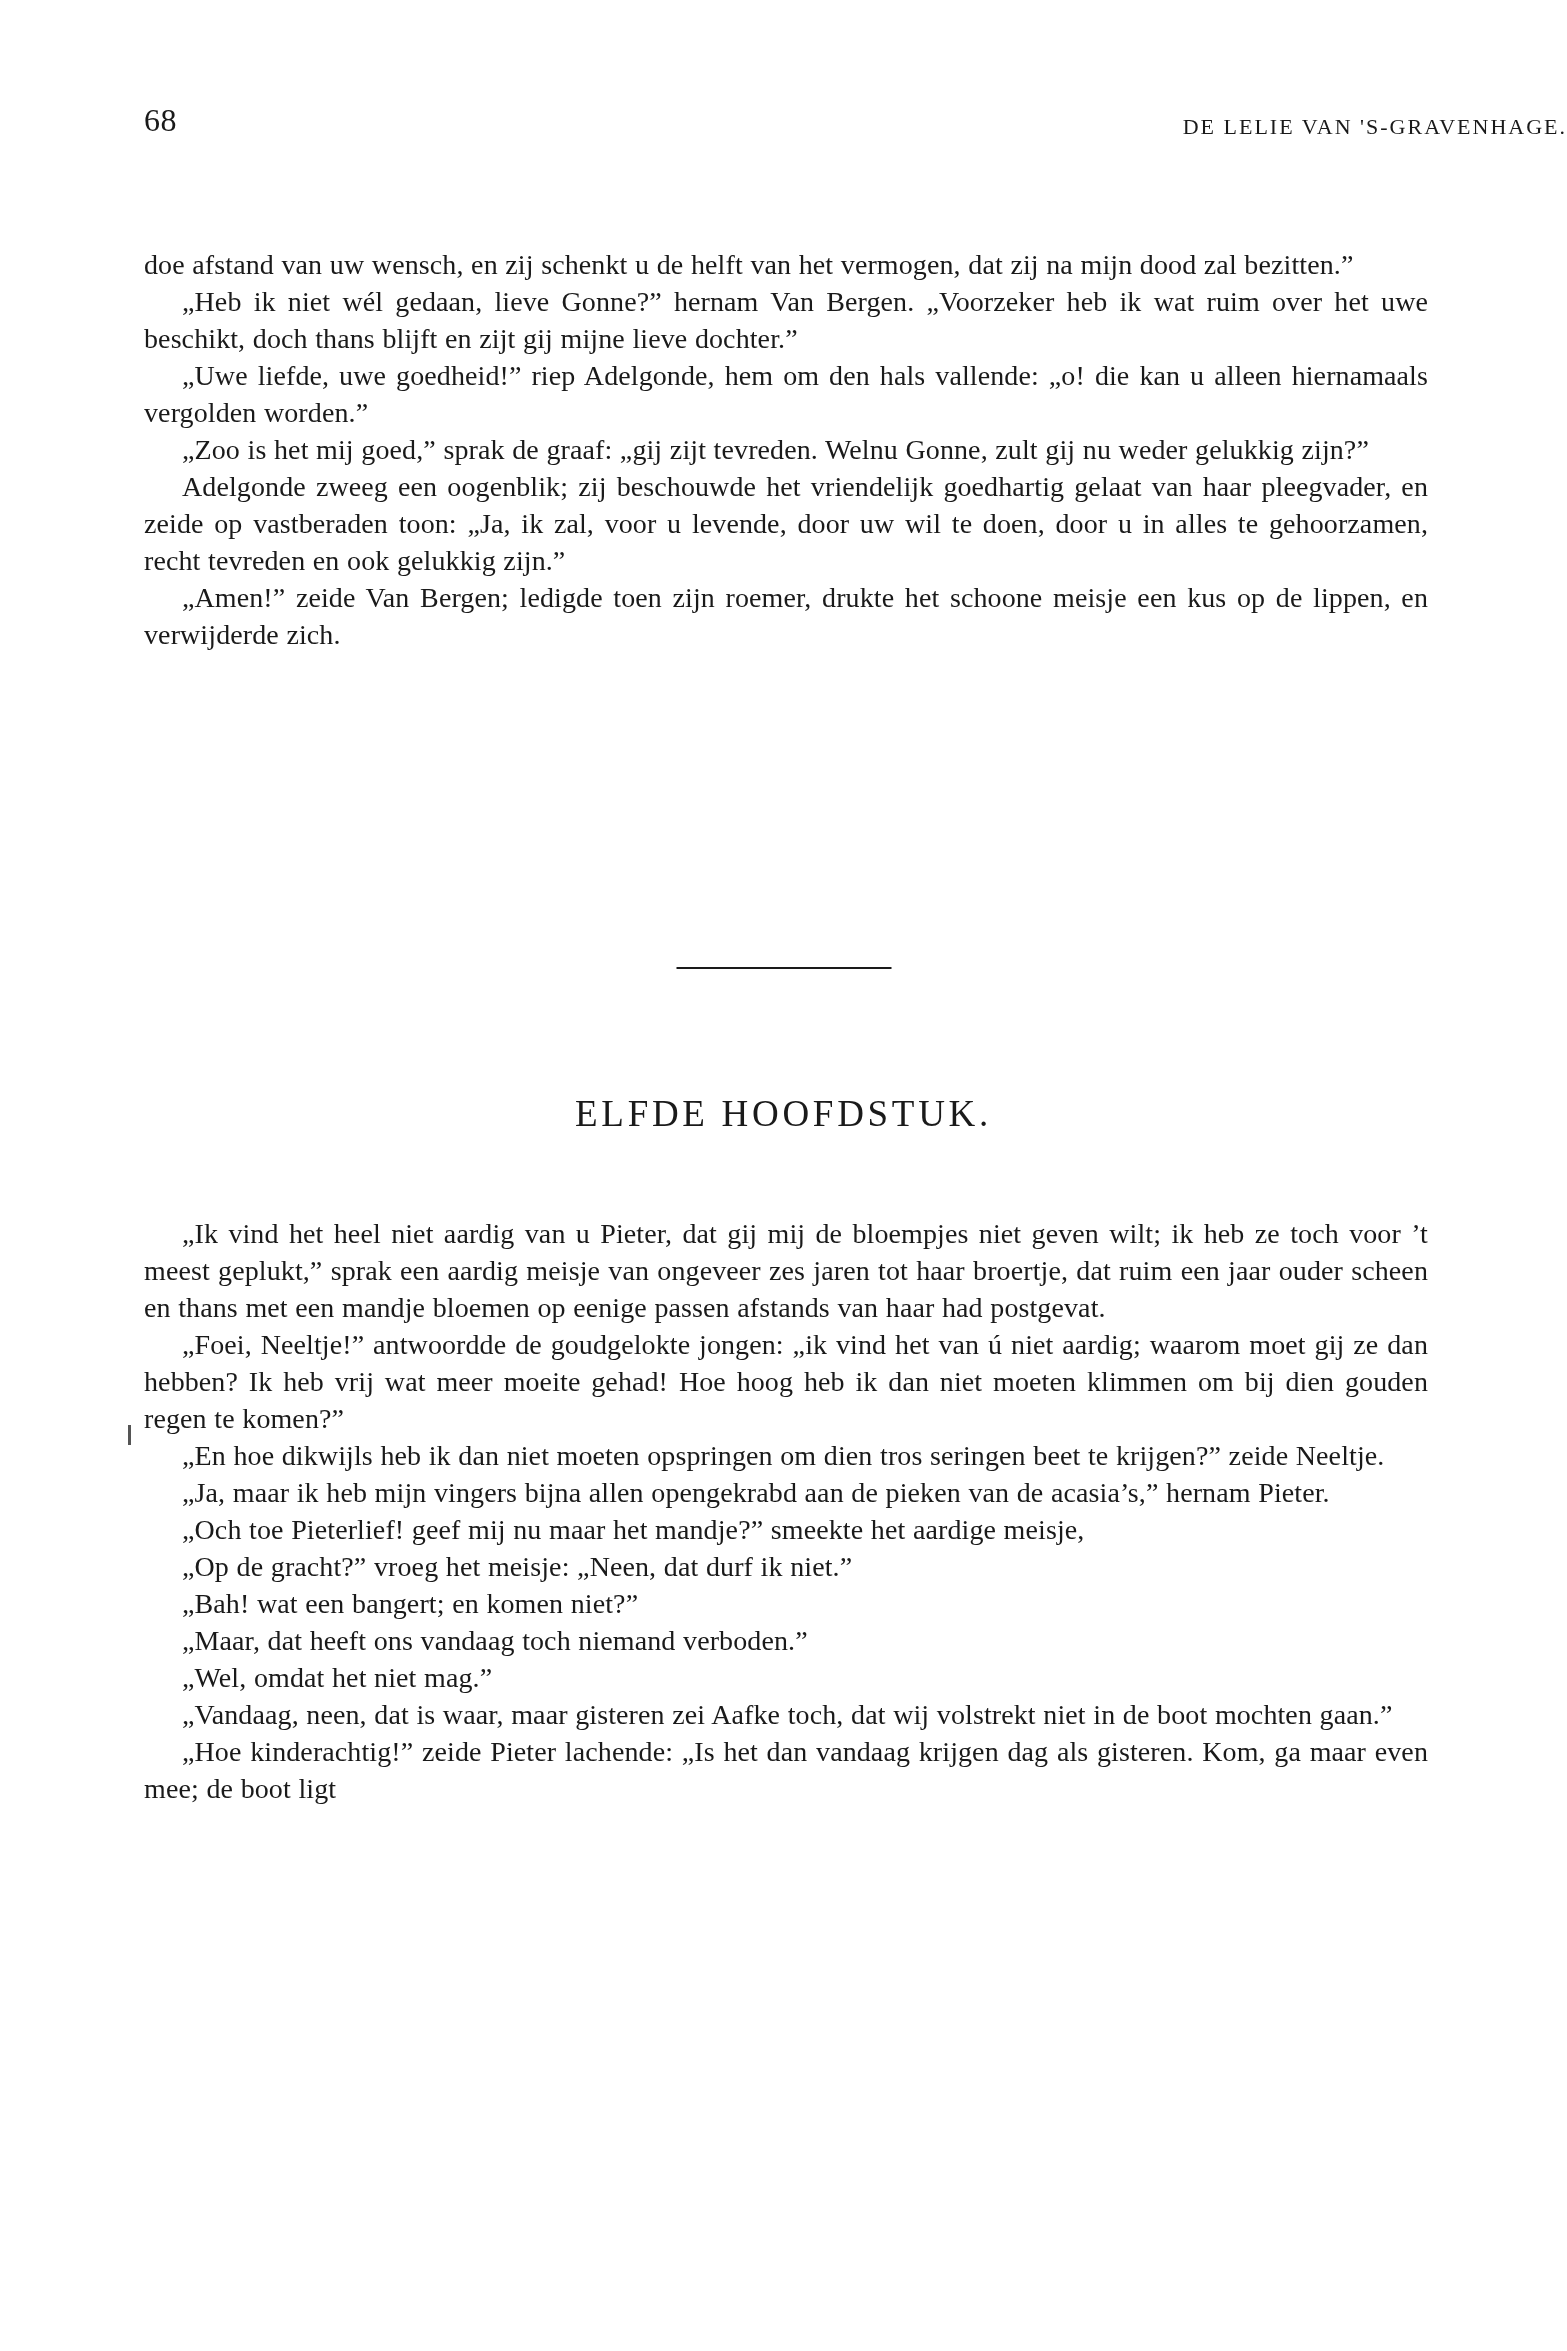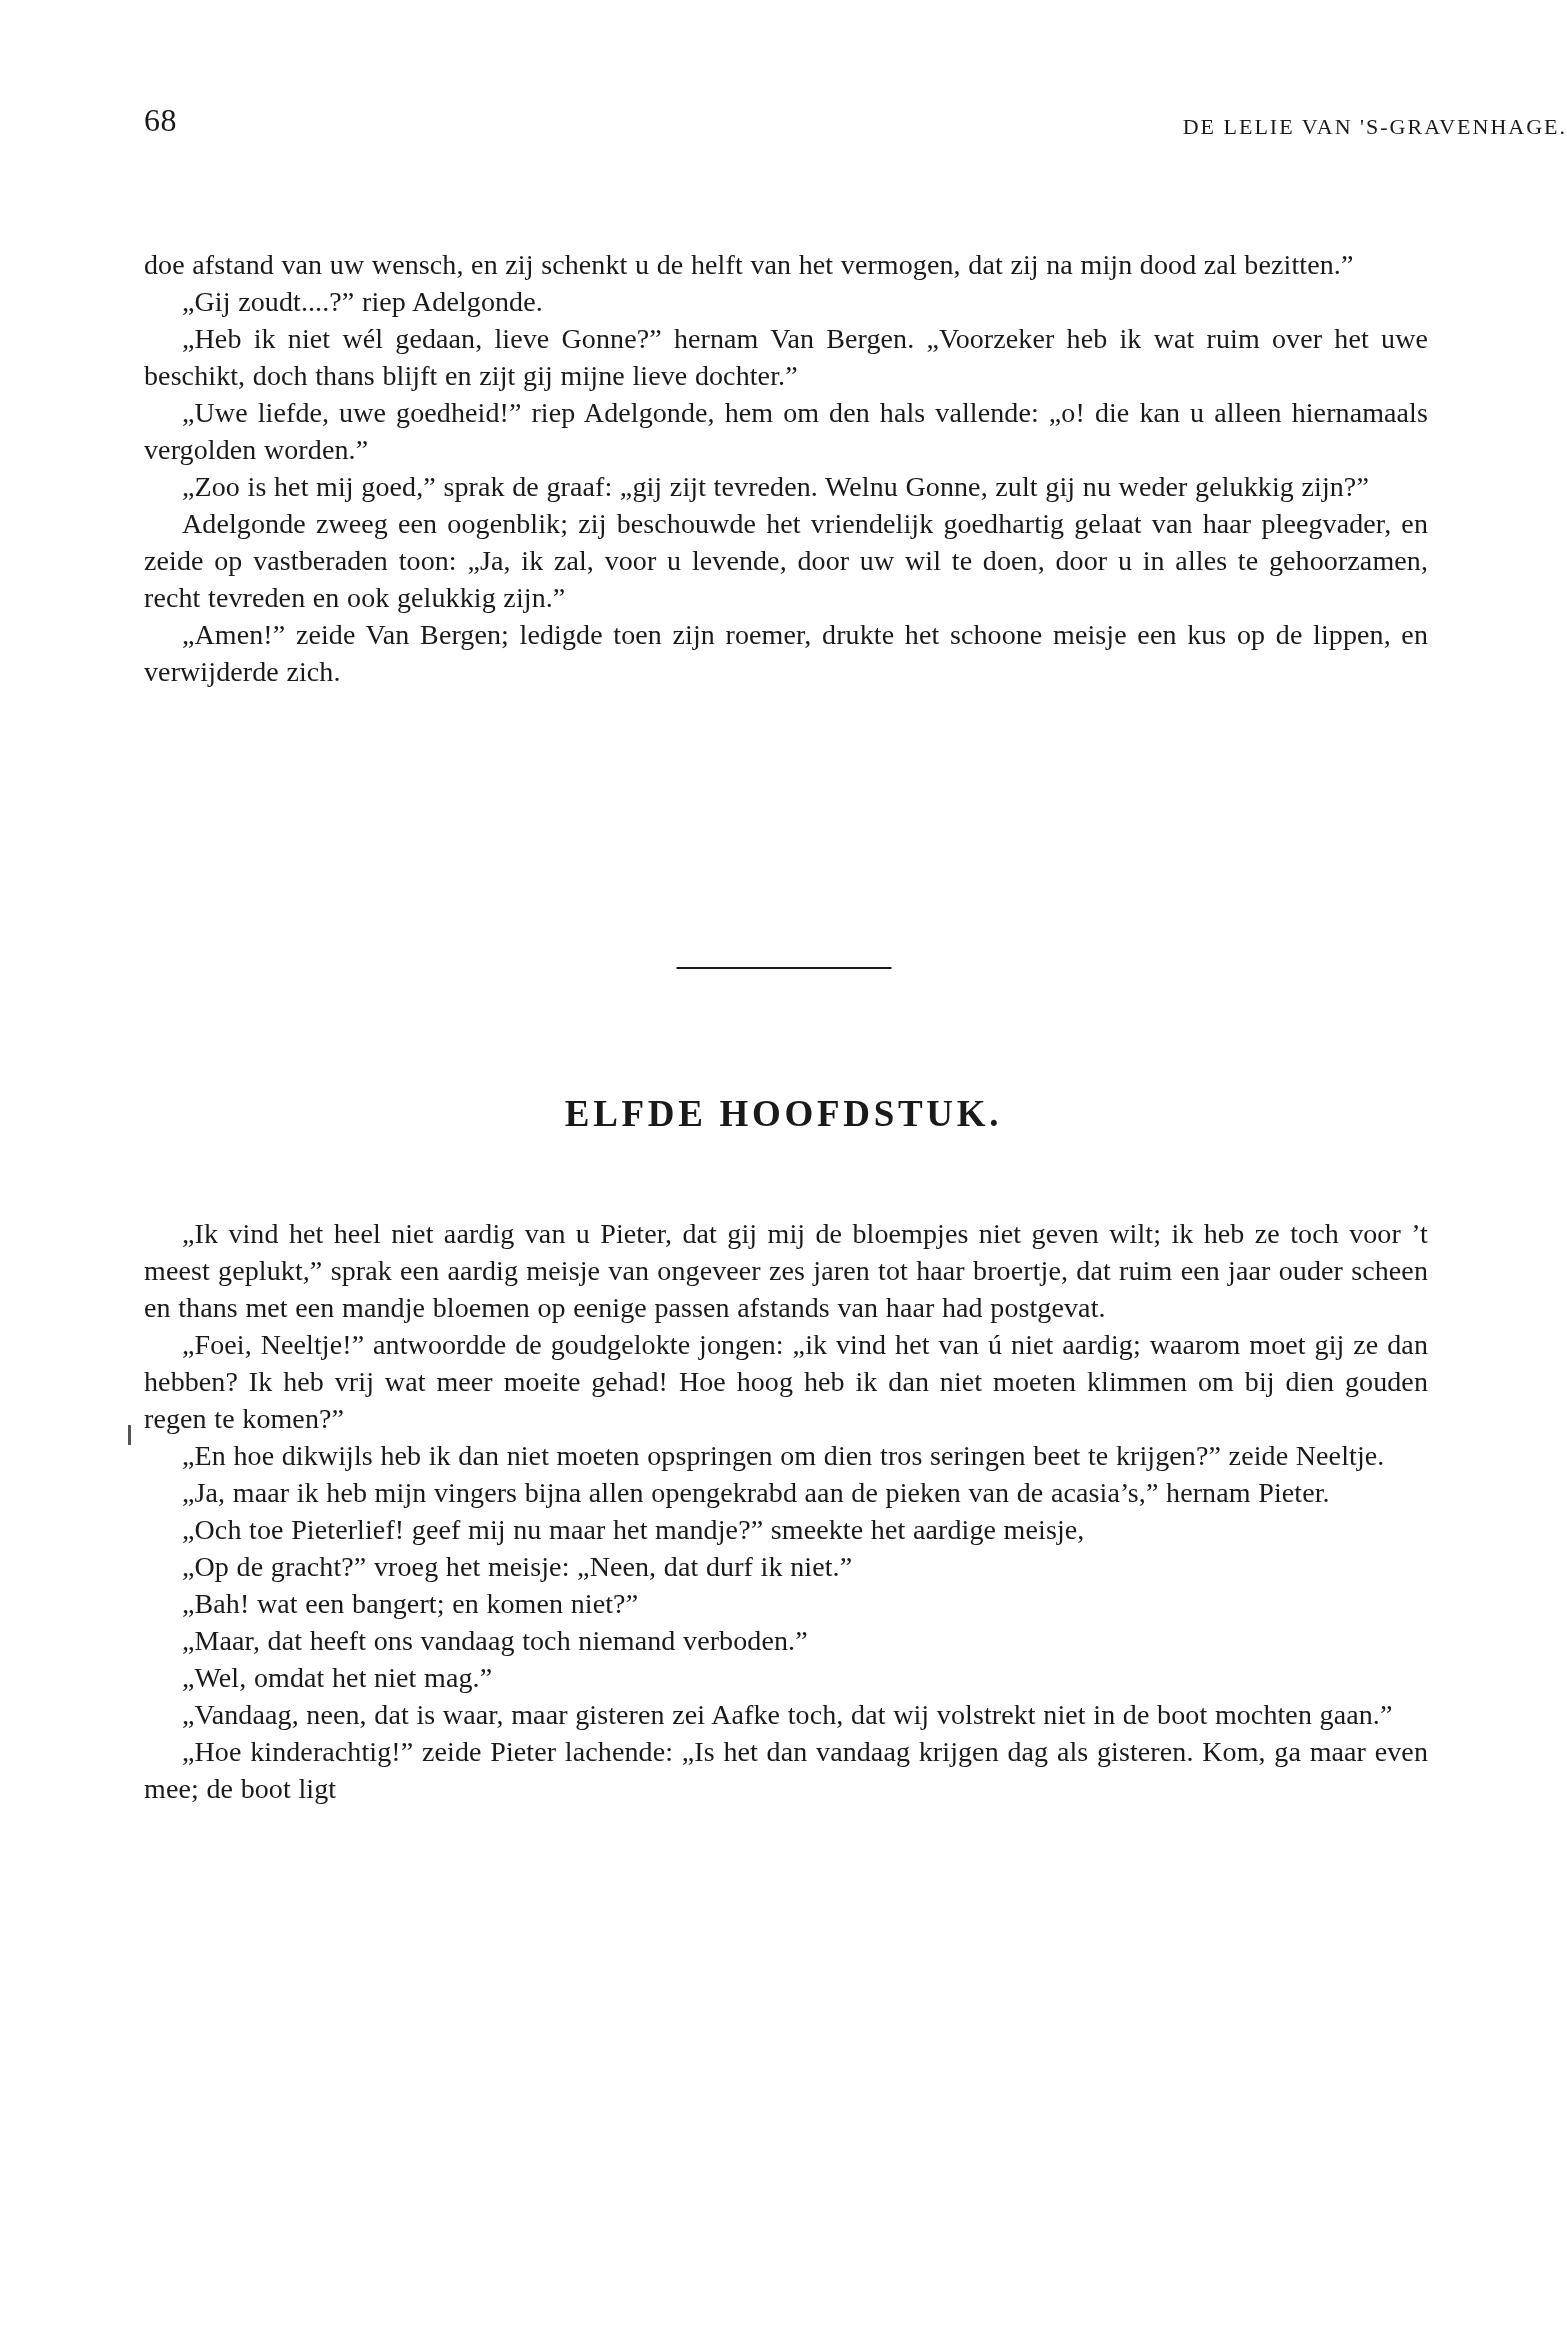--- a/index.html
+++ b/index.html
@@ -73,21 +73,20 @@
   }
   .chapter-title {
     position: absolute;
     left: 0;
     top: 1092px;
     width: 1567px;
     text-align: center;
     font-size: 37px;
     letter-spacing: 3.7px;
     font-family: "Liberation Serif", serif;
-    font-weight: bold;
   }
   .textblock2 {
     position: absolute;
     left: 144px;
     top: 1215px;
     width: 1284px;
   }
   .tick {
     position: absolute;
     left: 128px;
@@ -103,21 +102,20 @@
 </head>
 <body>
 
 <div class="page">
 
   <div class="folio">68</div>
   <div class="running-head">DE LELIE VAN 'S-GRAVENHAGE.</div>
 
   <div class="textblock">
     <p>doe afstand van uw wensch, en zij schenkt u de helft van het vermogen, dat zij na mijn dood zal bezitten.”</p>
-    <p class="indent">„Gij zoudt....?” riep Adelgonde.</p>
     <p class="indent">„Heb ik niet wél gedaan, lieve Gonne?” hernam Van Bergen. „Voorzeker heb ik wat ruim over het uwe beschikt, doch thans blijft en zijt gij mijne lieve dochter.”</p>
     <p class="indent">„Uwe liefde, uwe goedheid!” riep Adelgonde, hem om den hals vallende: „o! die kan u alleen hiernamaals vergolden worden.”</p>
     <p class="indent">„Zoo is het mij goed,” sprak de graaf: „gij zijt tevreden. Welnu Gonne, zult gij nu weder gelukkig zijn?”</p>
     <p class="indent">Adelgonde zweeg een oogenblik; zij beschouwde het vriendelijk goedhartig gelaat van haar pleegvader, en zeide op vastberaden toon: „Ja, ik zal, voor u levende, door uw wil te doen, door u in alles te gehoorzamen, recht tevreden en ook gelukkig zijn.”</p>
     <p class="indent">„Amen!” zeide Van Bergen; ledigde toen zijn roemer, drukte het schoone meisje een kus op de lippen, en verwijderde zich.</p>
   </div>
 
   <div class="divider"></div>
 
   <div class="chapter-title">ELFDE HOOFDSTUK.</div>

